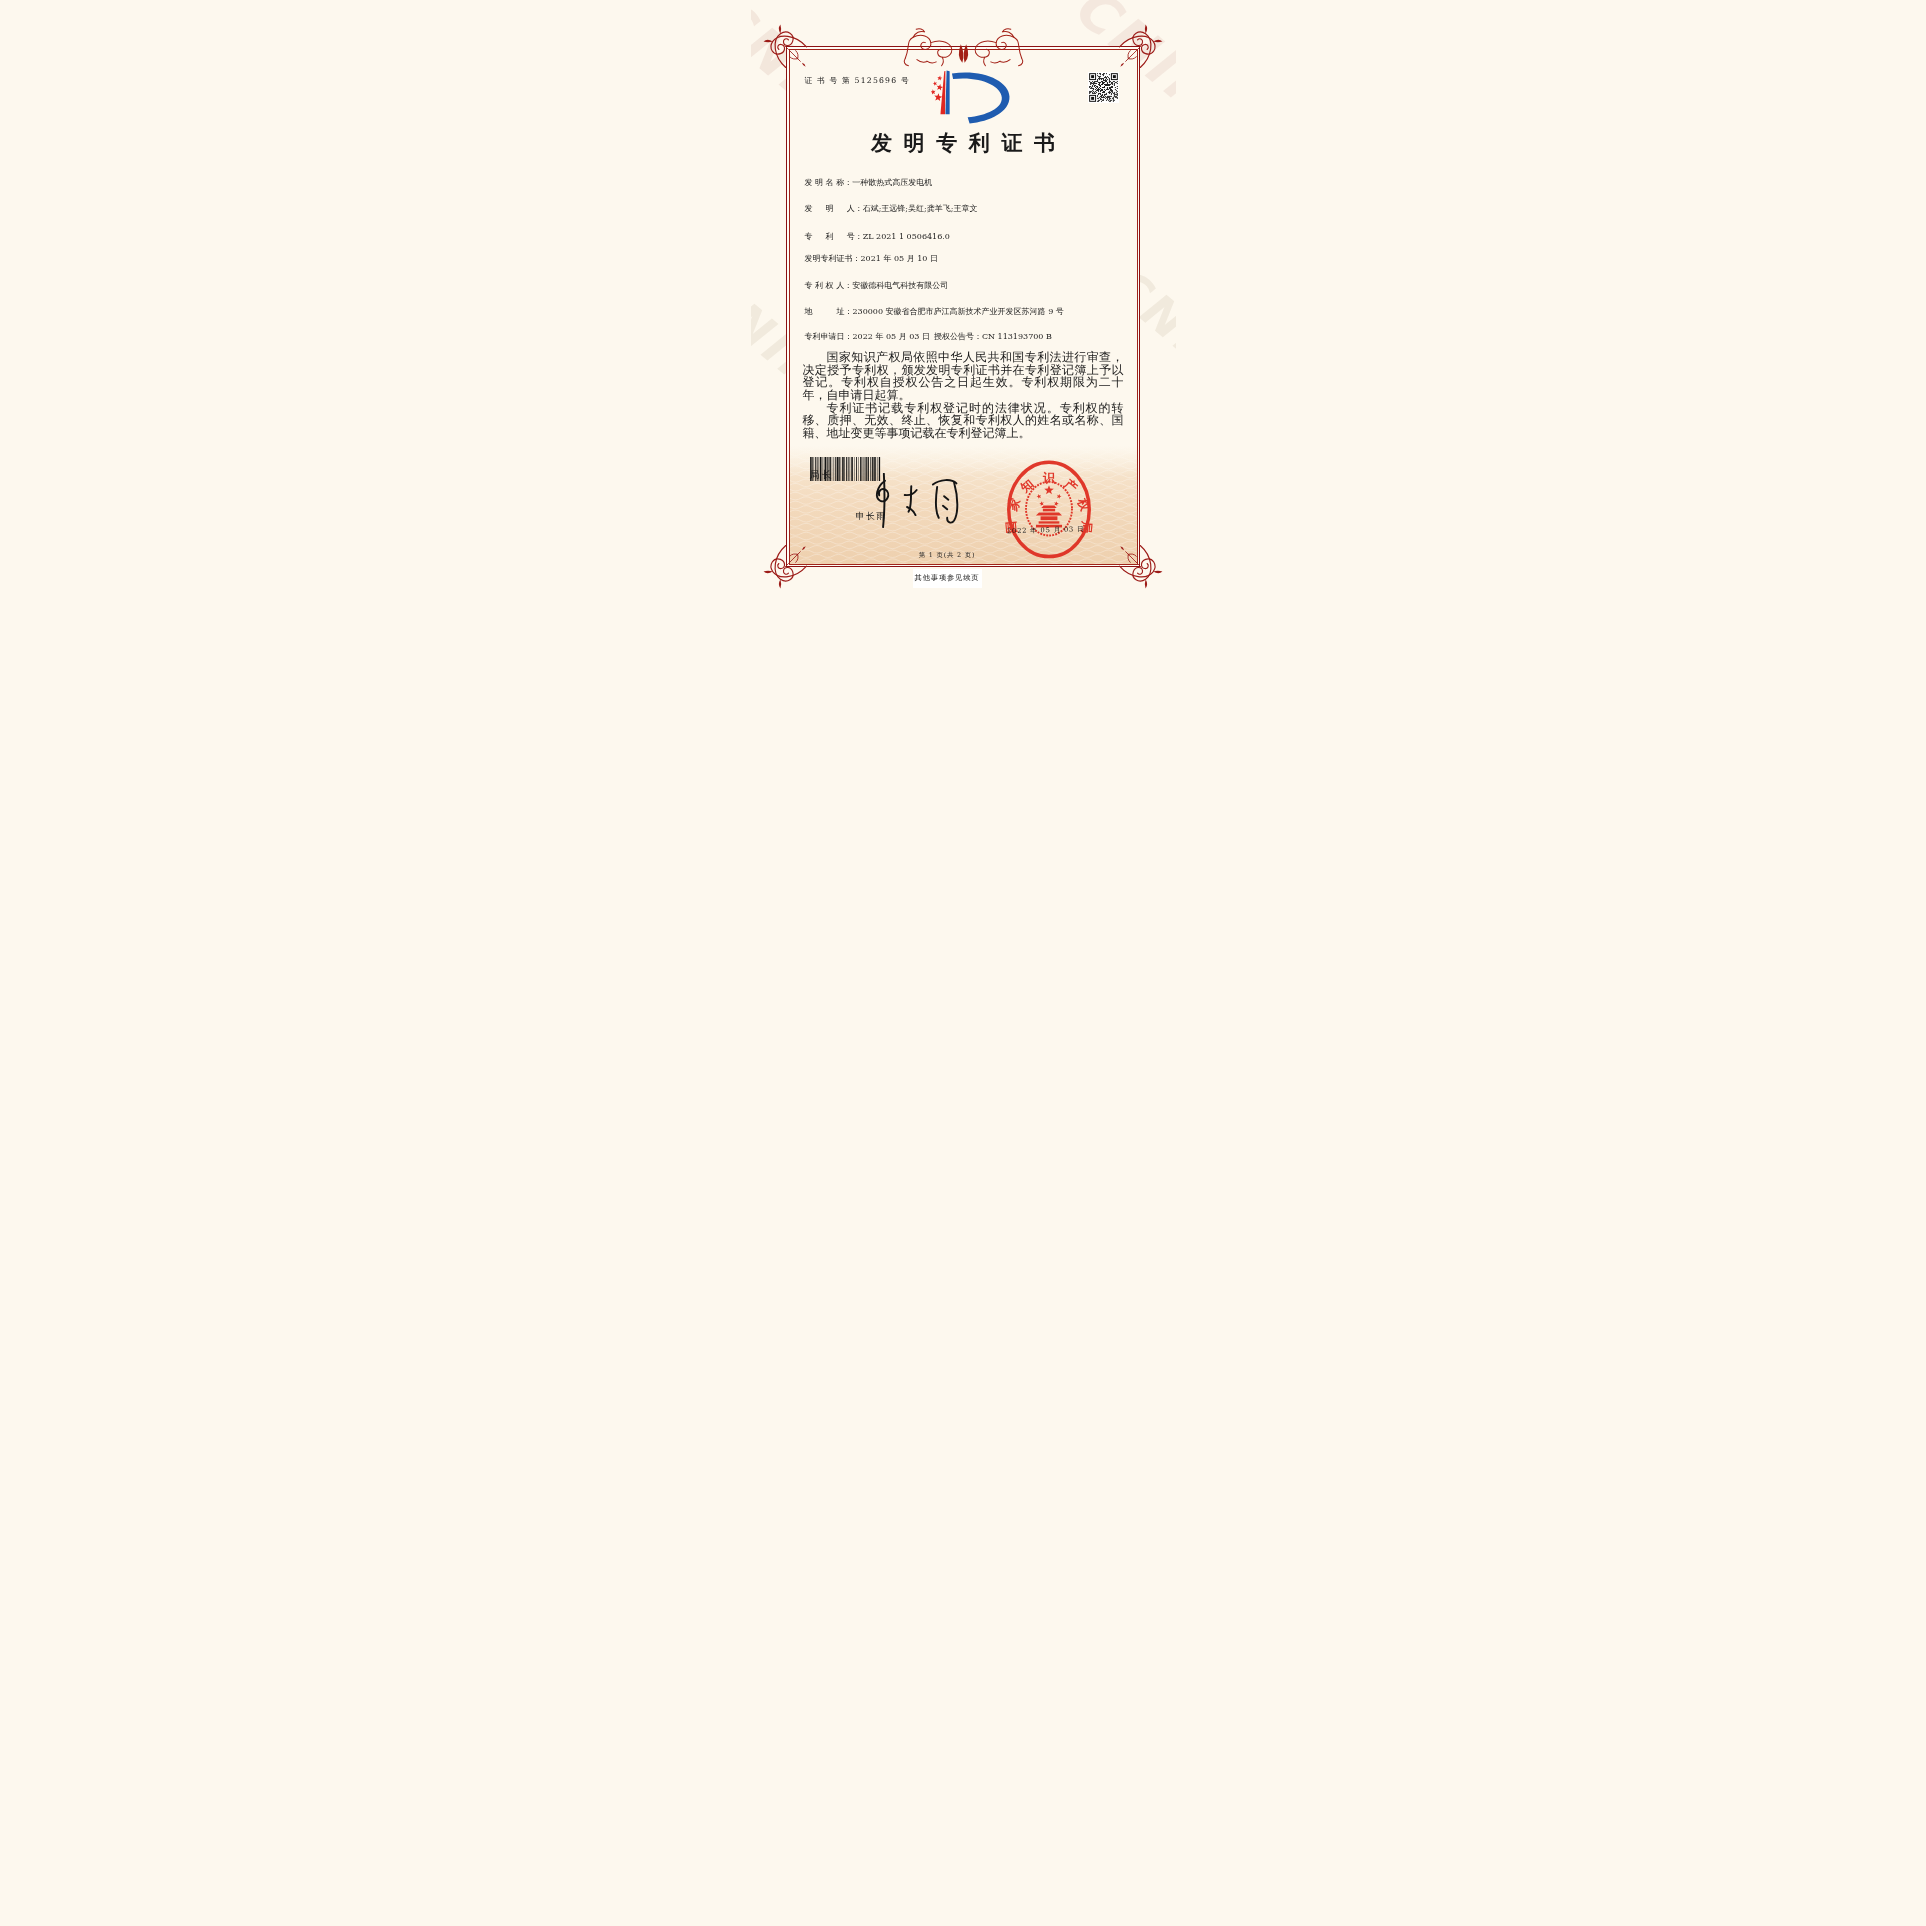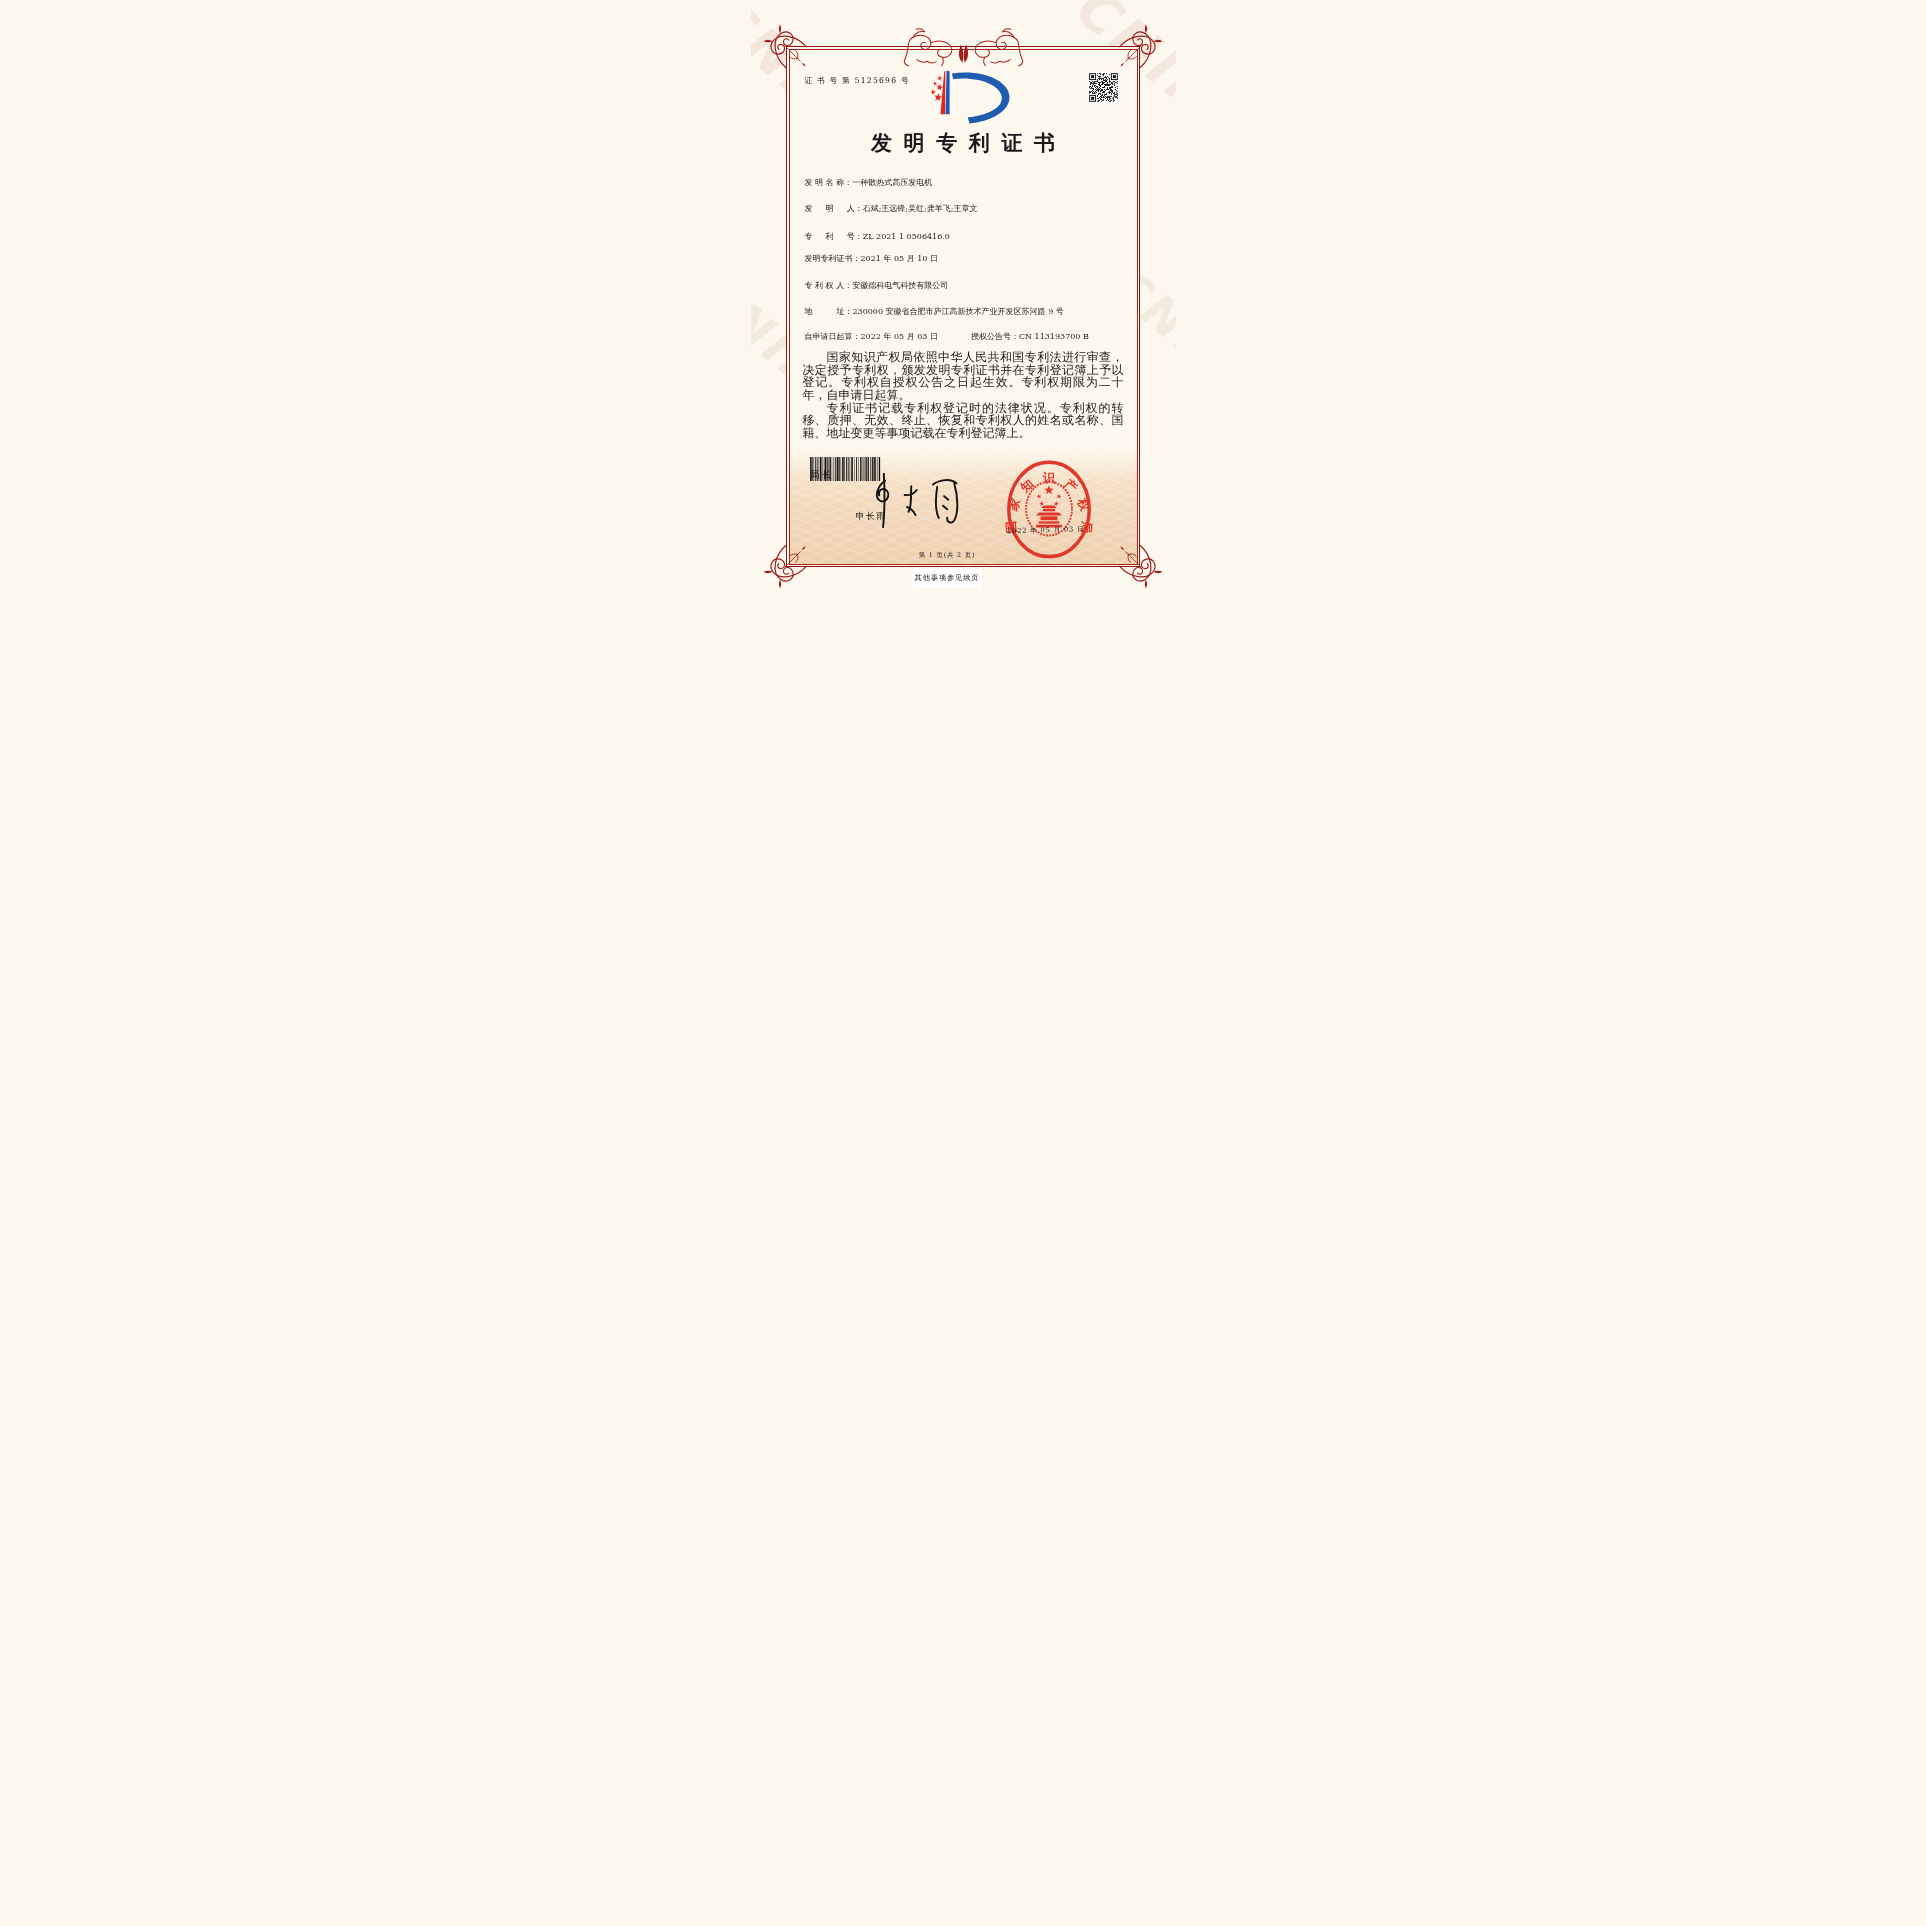--- a/index.html
+++ b/index.html
@@ -27,21 +27,21 @@
   .dragons{position:absolute;left:149px;top:24px;width:127px;height:45px;}
   
   .cert-no{position:absolute;left:54px;top:76px;font-size:7.7px;letter-spacing:1.2px;white-space:pre;}
   .logo{position:absolute;left:180px;top:69px;width:81px;height:56px;}
   .qr{position:absolute;left:337px;top:72px;width:31px;height:31px;background:#fff;}
   .title{position:absolute;left:0;top:129px;width:100%;text-align:center;
          font-size:21px;font-weight:600;letter-spacing:11.6px;text-indent:11.6px;white-space:nowrap;}
   
   .row{position:absolute;left:54px;width:320px;font-size:8px;white-space:pre;}
   .row .lb{white-space:pre;}
-  .row .lb2{margin-left:33px;white-space:pre;}
+  .row .lb2{margin-left:4px;white-space:pre;}
   .r1{top:177px;} .r2{top:203px;} .r3{top:231px;} .r4{top:253px;}
   .r5{top:280px;} .r6{top:306px;} .r7{top:331px;}
   
   .paras{position:absolute;left:52px;top:351px;width:321px;font-size:12px;line-height:12.5px;text-align:justify;}
   .paras p{margin:0 0 0.8px 0;text-indent:2em;}
   
   .waves{position:absolute;left:39px;top:443px;width:347px;height:121px;overflow:hidden;
          background:linear-gradient(180deg,#f9ecd9 0%,#f3dabd 50%,#eed0ae 100%);}
   .waves-fade{position:absolute;left:39px;top:443px;width:347px;height:33px;
          background:linear-gradient(180deg,#fdf8ee 8%,rgba(253,248,238,0) 100%);}
@@ -461,21 +461,21 @@
     </svg>
 
   <div class="title">发明专利证书</div>
 
   <div class="row r1"><span class="lb">发 明 名 称：</span><span class="vl">一种散热式高压发电机</span></div>
   <div class="row r2"><span class="lb">发　  明　  人：</span><span class="vl">石斌;王远锋;吴红;龚羊飞;王章文</span></div>
   <div class="row r3"><span class="lb">专　  利　  号：</span><span class="vl">ZL 2021 1 0506416.0</span></div>
   <div class="row r4"><span class="lb">发明专利证书：</span><span class="vl">2021 年 05 月 10 日</span></div>
   <div class="row r5"><span class="lb">专 利 权 人：</span><span class="vl">安徽德科电气科技有限公司</span></div>
   <div class="row r6"><span class="lb">地　　　址：</span><span class="vl">230000 安徽省合肥市庐江高新技术产业开发区苏河路 9 号</span></div>
-  <div class="row r7"><span class="lb">自申请日起算：</span><span class="vl">2022 年 05 月 03 日</span><span class="lb2">授权公告号：</span><span class="vl">CN 113193700 B</span></div>
+  <div class="row r7"><span class="lb">专利申请日：</span><span class="vl">2022 年 05 月 03 日</span><span class="lb2">授权公告号：</span><span class="vl">CN 113193700 B</span></div>
 
   <div class="paras">
     <p>国家知识产权局依照中华人民共和国专利法进行审查，决定授予专利权，颁发发明专利证书并在专利登记簿上予以登记。专利权自授权公告之日起生效。专利权期限为二十年，自申请日起算。</p>
     <p>专利证书记载专利权登记时的法律状况。专利权的转移、质押、无效、终止、恢复和专利权人的姓名或名称、国籍、地址变更等事项记载在专利登记簿上。</p>
   </div>
 
   <svg class="barcode" id="barcode-svg" viewBox="0 0 184 62" preserveAspectRatio="none" xmlns="http://www.w3.org/2000/svg">
       <rect x="0" y="0" width="2.3" height="62" fill="#111"></rect>
       <rect x="3.4499999999999997" y="0" width="3.4499999999999997" height="62" fill="#111"></rect>
       <rect x="9.2" y="0" width="1.15" height="62" fill="#111"></rect>

